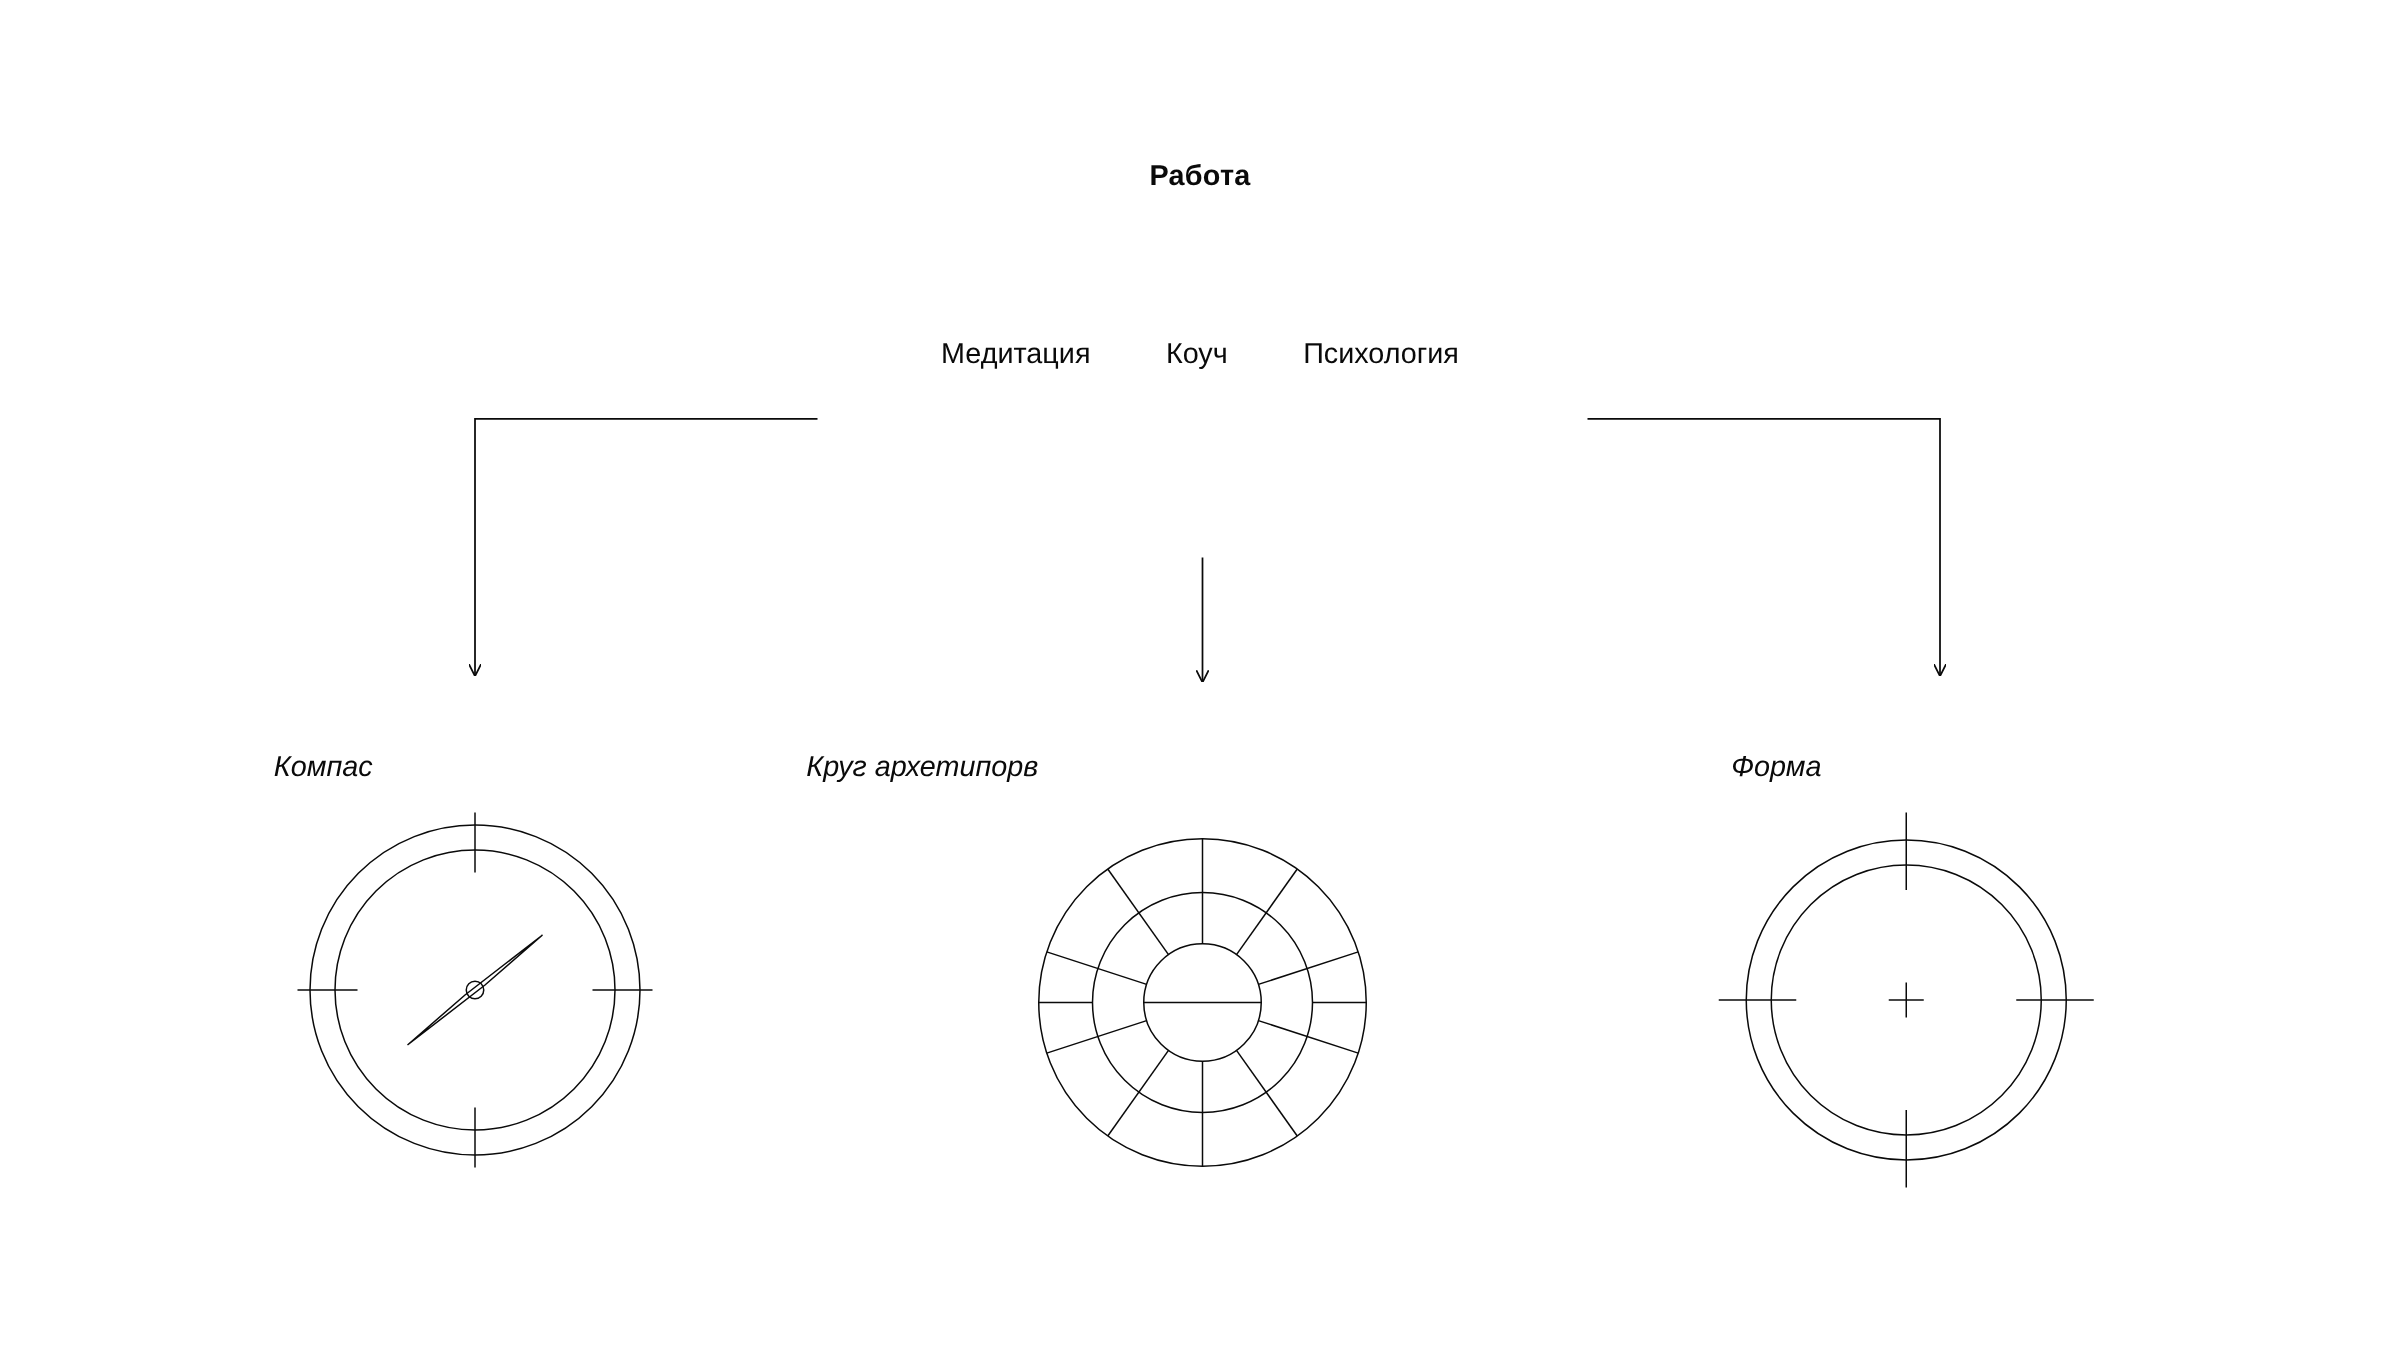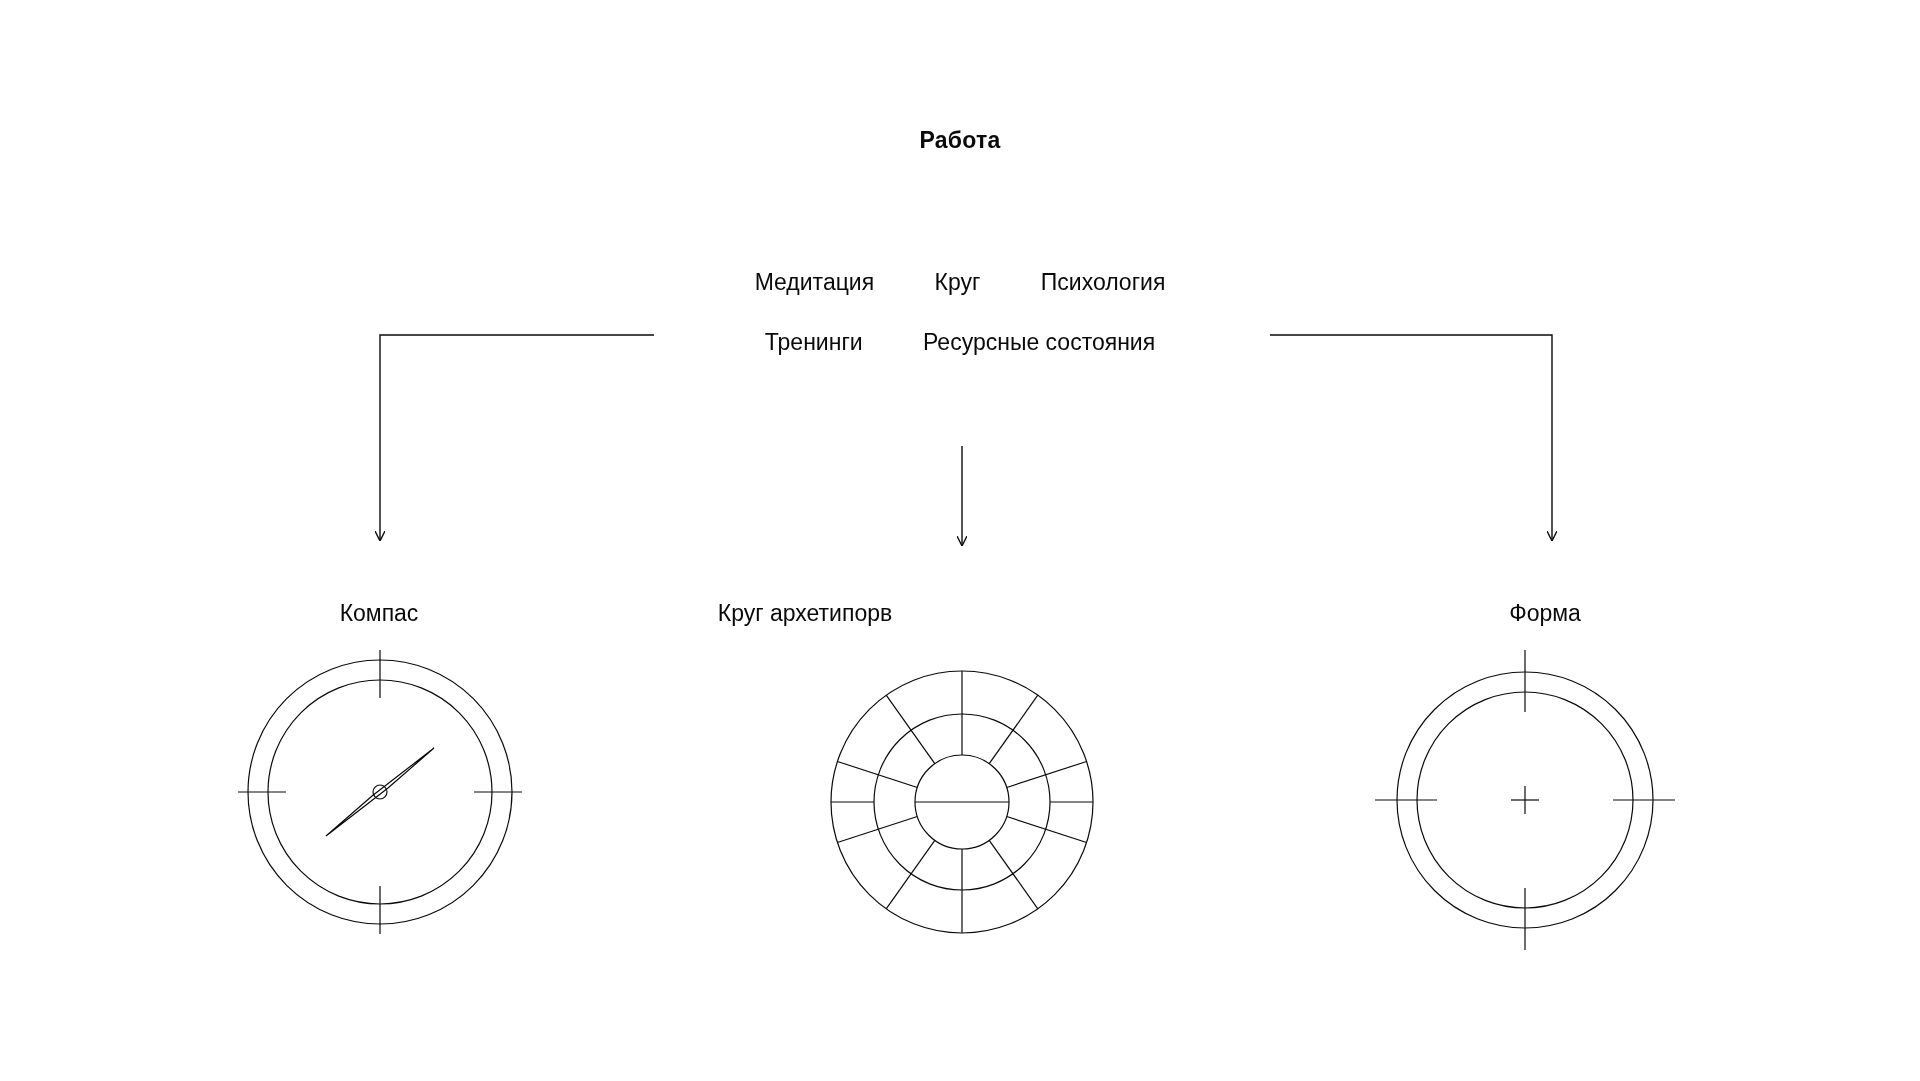--- a/index.html
+++ b/index.html
@@ -46,22 +46,23 @@
   .cloud .row {
     display: block;
   }
   .cloud .kw {
     display: inline-block;
     margin: 0 27px;
   }
   .node-label {
     position: absolute;
     font-size: 23px;
-    text-align: center;
+    text-align: left;
     width: 320px;
+    font-style: italic;
   }
   #label-compass { left: 219px; top: 600px; }
   #label-archetypes { left: 645px; top: 600px; }
   #label-goal { left: 1385px; top: 600px; }
 
   .icon-wrap {
     position: absolute;
   }
   #icon-compass { left: 238px; top: 650px; }
   #icon-archetypes { left: 810px; top: 650px; }
@@ -86,26 +87,22 @@
   <path class="ln" d="M 962 446 L 962 545" marker-end="url(#arrow)"></path>
 
   <path class="ln" d="M 1270 335 L 1552 335 L 1552 540" marker-end="url(#arrow)"></path>
 </svg>
 
 <div class="title">Работа</div>
 
 <div class="cloud">
   <span class="row">
     <span class="kw">Медитация</span>
-    <span class="kw">Круг</span>
+    <span class="kw">Коуч</span>
     <span class="kw">Психология</span>
-  </span>
-  <span class="row">
-    <span class="kw">Тренинги</span>
-    <span class="kw">Ресурсные состояния</span>
   </span>
 </div>
 
 <div class="node-label" id="label-compass">Компас</div>
 <div class="node-label" id="label-archetypes">Круг архетипорв</div>
 <div class="node-label" id="label-goal">Форма</div>
 
 <div class="icon-wrap" id="icon-compass">
   <svg width="284" height="284" viewBox="0 0 284 284">
     <circle class="ln-thin" cx="142" cy="142" r="132"></circle>

